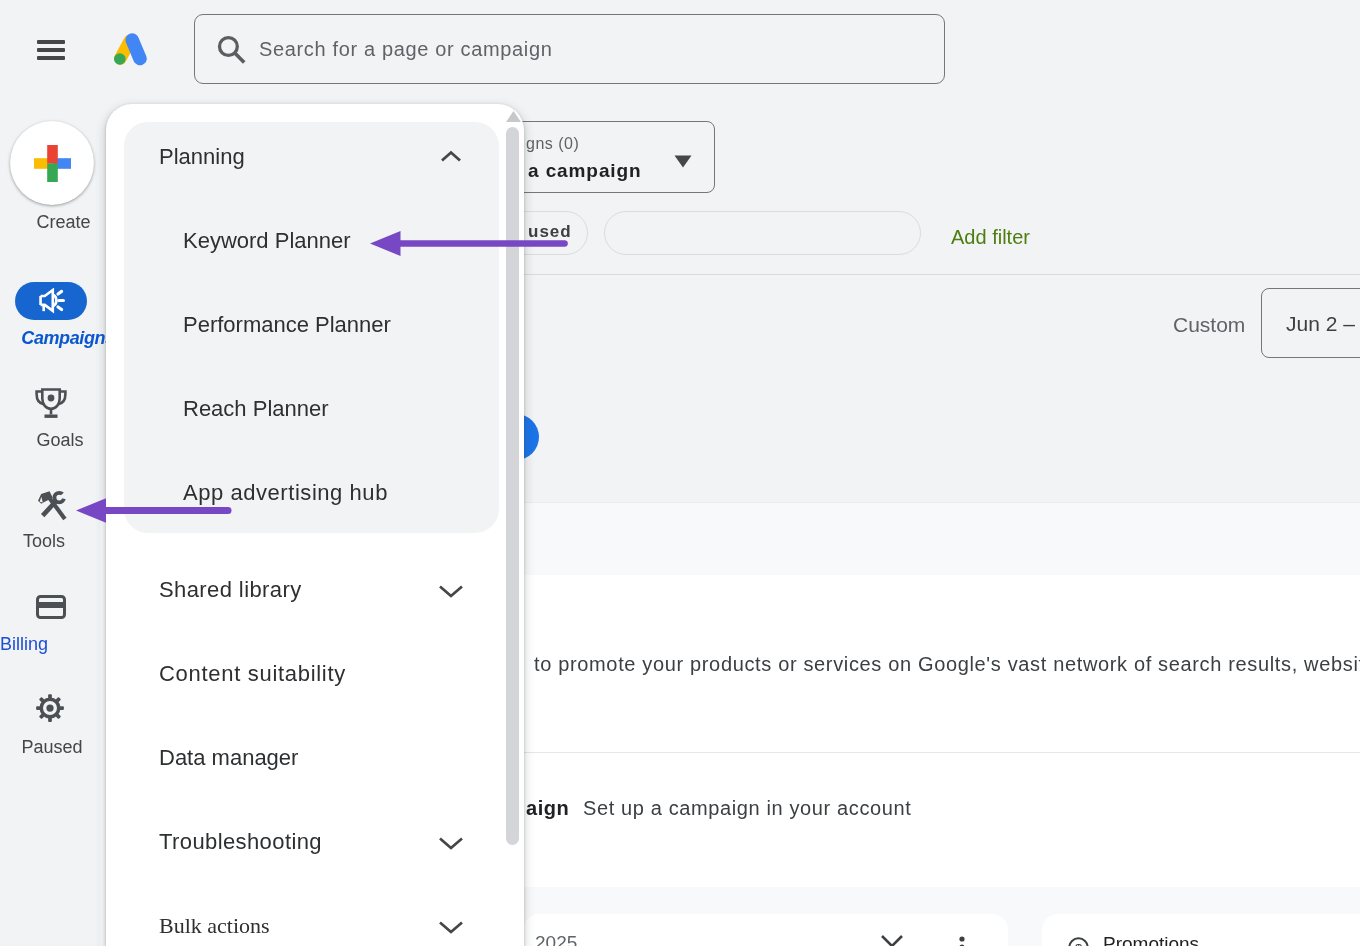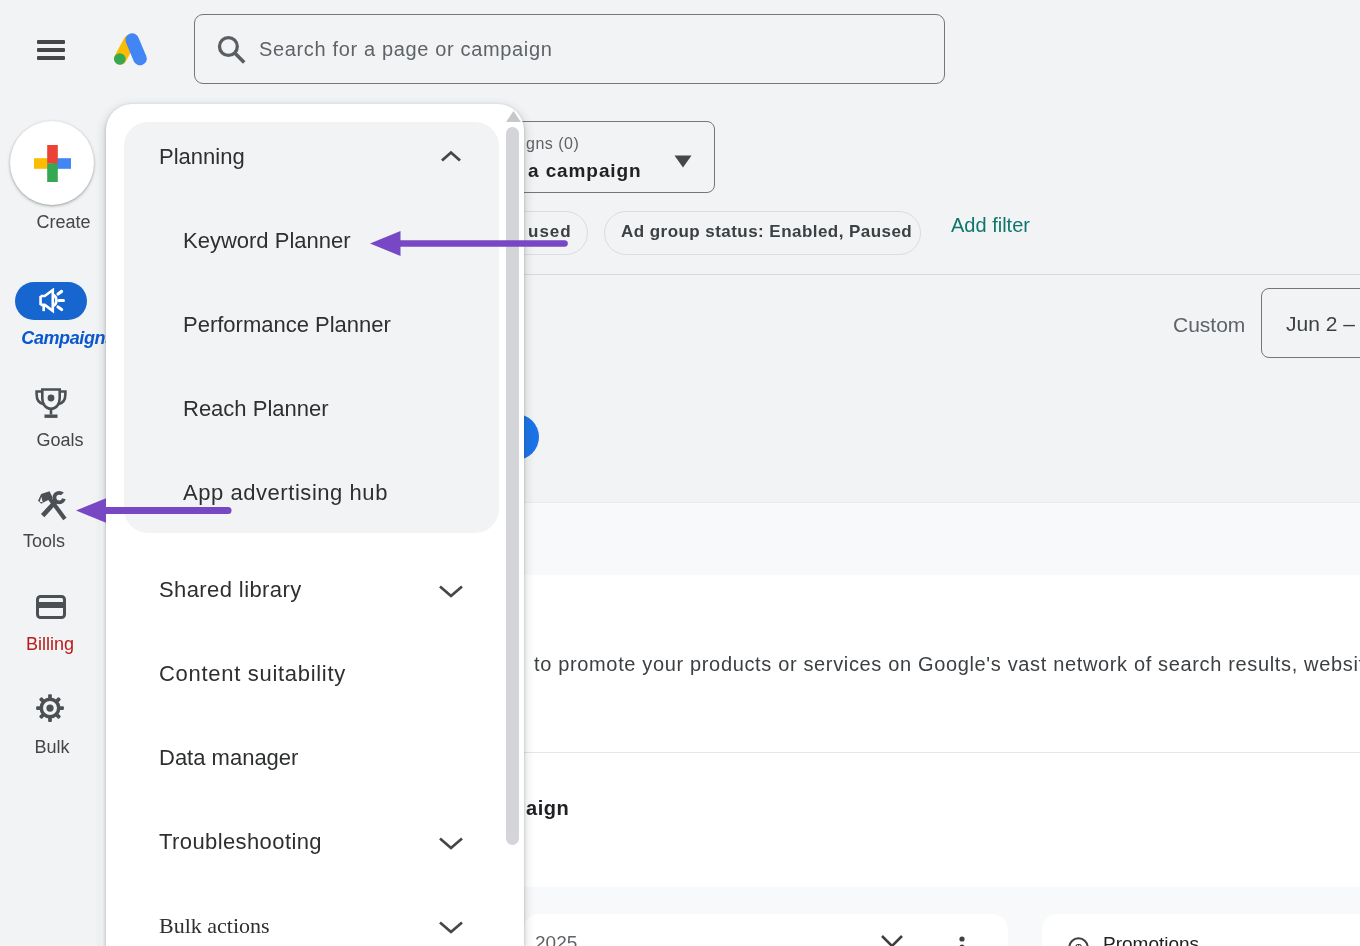--- a/index.html
+++ b/index.html
@@ -17,35 +17,35 @@
   <div class="abs" style="left:480px;top:121px;width:235px;height:72px;border:1px solid #747775;border-radius:8px;"></div>
   <div class="abs" style="left:526px;top:135px;font-size:16px;letter-spacing:0.5px;color:#5f6368;">gns (0)</div>
   <div class="abs" style="left:528px;top:160px;font-size:19px;letter-spacing:0.9px;font-weight:bold;color:#202124;text-align:center;">a campaign</div>
   <svg class="abs" style="left:674px;top:155px;" width="18" height="13">
       <polygon points="0.5,0.5 17.5,0.5 9,12.5" fill="#444746"></polygon>
     </svg>
 
   <div class="abs" style="left:470px;top:211px;width:118px;height:44px;border:1px solid #dadce0;border-radius:22px;"></div>
   <div class="abs" style="left:528px;top:222px;font-size:17px;letter-spacing:1.0px;font-weight:bold;color:#3c4043;">used</div>
   <div class="abs" style="left:604px;top:211px;width:317px;height:44px;border:1px solid #dadce0;border-radius:22px;"></div>
-  <div class="abs" style="left:621px;top:222px;font-size:17px;letter-spacing:0.45px;font-weight:bold;color:#3c4043;">Ad group status: Enabled, Paused</div>
-  <div class="abs" style="left:951px;top:214px;font-size:20px;color:#0f766e;">Add filter</div>
+  <div class="abs" style="left:951px;top:226px;font-size:20px;color:#4d7c0f;">Add filter</div>
 
   <div class="abs" style="left:520px;top:274px;width:840px;height:1px;background:#d8dbdd;"></div>
 
   <div class="abs" style="left:1173px;top:313px;font-size:21px;color:#5f6368;">Custom</div>
   <div class="abs" style="left:1261px;top:288px;width:120px;height:70px;border:1px solid #747775;border-radius:8px;"></div>
   <div class="abs" style="left:1286px;top:312px;font-size:21px;color:#3c4043;">Jun 2 –</div>
 
   <div class="abs" style="left:493px;top:414px;width:46px;height:46px;border-radius:50%;background:#1a73e8;"></div>
 
   <div class="abs" style="left:510px;top:575px;width:870px;height:312px;border-radius:16px;background:#ffffff;"></div>
   <div class="abs" id="desc" style="left:534px;top:653px;font-size:20px;letter-spacing:0.65px;color:#3c4043;white-space:nowrap;">to promote your products or services on Google's vast network of search results, websites, videos, and more</div>
   <div class="abs" style="left:524px;top:752px;width:836px;height:1px;background:#e4e6e8;"></div>
   <div class="abs" id="aign" style="left:526px;top:797px;font-size:20px;letter-spacing:0.55px;font-weight:bold;color:#202124;">aign</div>
+  <div class="abs" style="left:583px;top:797px;font-size:20px;letter-spacing:0.62px;color:#3c4043;">Set up a campaign in your account</div>
 
   <div class="abs" style="left:523px;top:914px;width:485px;height:40px;border-radius:16px 16px 0 0;background:#ffffff;"></div>
   <div class="abs" style="left:1042px;top:914px;width:330px;height:40px;border-radius:16px 16px 0 0;background:#ffffff;"></div>
   <div class="abs" style="left:535px;top:932px;font-size:19px;color:#5f6368;">2025</div>
   <svg class="abs" style="left:880px;top:934px;" width="24" height="24">
       <path d="M2,2 L22,22 M22,2 L2,22" stroke="#3c4043" stroke-width="2.6"></path>
     </svg>
   <svg class="abs" style="left:959px;top:936px;" width="6" height="12">
       <circle cx="3" cy="3" r="2.6" fill="#3c4043"></circle>
       <circle cx="3" cy="11" r="2.6" fill="#3c4043"></circle>
@@ -119,37 +119,37 @@
   <circle cx="17.2" cy="5.9" r="3.7" fill="none" stroke="#4c5054" stroke-width="3"></circle>
   <polygon points="16.6,5.9 22.6,0.4 23.4,7.4" fill="#f1f3f4"></polygon>
   <line x1="15.2" y1="8.1" x2="4.4" y2="19.8" stroke="#4c5054" stroke-width="3.6"></line>
 </svg>
 <div class="abs" style="left:0px;top:531px;width:88px;text-align:center;font-size:18px;color:#444746;">Tools</div>
 
 <svg class="abs" style="left:36px;top:595px;" width="30" height="24" viewBox="0 0 30 24">
   <rect x="1.5" y="1.5" width="27" height="21" rx="3" fill="none" stroke="#4c5054" stroke-width="3"></rect>
   <rect x="2.5" y="7" width="25" height="6" fill="#4c5054"></rect>
 </svg>
-<div class="abs" style="left:0px;top:634px;width:100px;text-align:center;font-size:18px;color:#b91c1c;">Billing</div>
+<div class="abs" style="left:0px;top:634px;width:100px;text-align:left;font-size:18px;color:#1d4ed8;">Billing</div>
 
 <svg class="abs" style="left:35px;top:693px;" width="30" height="30" viewBox="0 0 24 24">
   <g fill="#4c5054">
     <rect x="10.5" y="0.9" width="3" height="3.6" rx="0.8" transform="rotate(0 12 12)"></rect>
     <rect x="10.5" y="0.9" width="3" height="3.6" rx="0.8" transform="rotate(45 12 12)"></rect>
     <rect x="10.5" y="0.9" width="3" height="3.6" rx="0.8" transform="rotate(90 12 12)"></rect>
     <rect x="10.5" y="0.9" width="3" height="3.6" rx="0.8" transform="rotate(135 12 12)"></rect>
     <rect x="10.5" y="0.9" width="3" height="3.6" rx="0.8" transform="rotate(180 12 12)"></rect>
     <rect x="10.5" y="0.9" width="3" height="3.6" rx="0.8" transform="rotate(225 12 12)"></rect>
     <rect x="10.5" y="0.9" width="3" height="3.6" rx="0.8" transform="rotate(270 12 12)"></rect>
     <rect x="10.5" y="0.9" width="3" height="3.6" rx="0.8" transform="rotate(315 12 12)"></rect>
   </g>
   <circle cx="12" cy="12" r="7" fill="none" stroke="#4c5054" stroke-width="2.8"></circle>
   <circle cx="12" cy="12" r="2.9" fill="#4c5054"></circle>
 </svg>
-<div class="abs" style="left:0px;top:737px;width:104px;text-align:center;font-size:18px;color:#444746;">Bulk</div>
+<div class="abs" style="left:0px;top:737px;width:104px;text-align:center;font-size:18px;color:#444746;">Paused</div>
 
 <div class="abs" style="left:106px;top:104px;width:418px;height:842px;background:#fff;border-radius:26px 26px 0 0;box-shadow:0 4px 8px 3px rgba(60,64,67,.15),0 1px 3px rgba(60,64,67,.3);z-index:10;"></div>
 <div class="abs" style="left:124px;top:122px;width:375px;height:411px;background:#f1f3f4;border-radius:24px;z-index:11;"></div>
 
 <div class="abs" style="left:159px;top:144px;font-size:22px;color:#2d2f31;z-index:12;">Planning</div>
 <svg class="abs" style="left:440px;top:150px;z-index:12;" width="22" height="13">
     <path d="M2,10.5 L11,2.5 L20,10.5" fill="none" stroke="#444746" stroke-width="2.8"></path>
   </svg>
 
 <div class="abs" style="left:183px;top:228px;font-size:22px;color:#2d2f31;z-index:12;">Keyword Planner</div>

